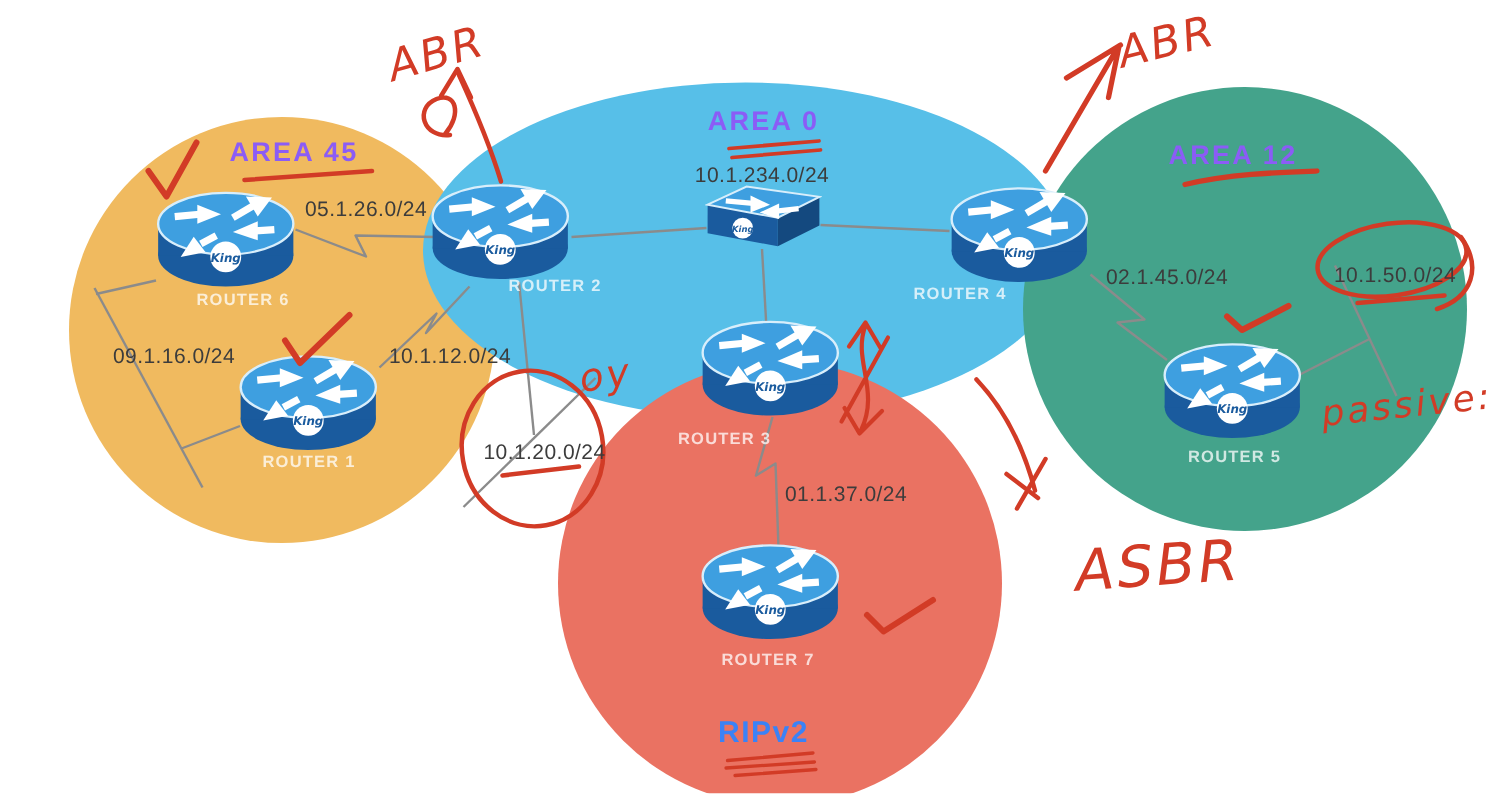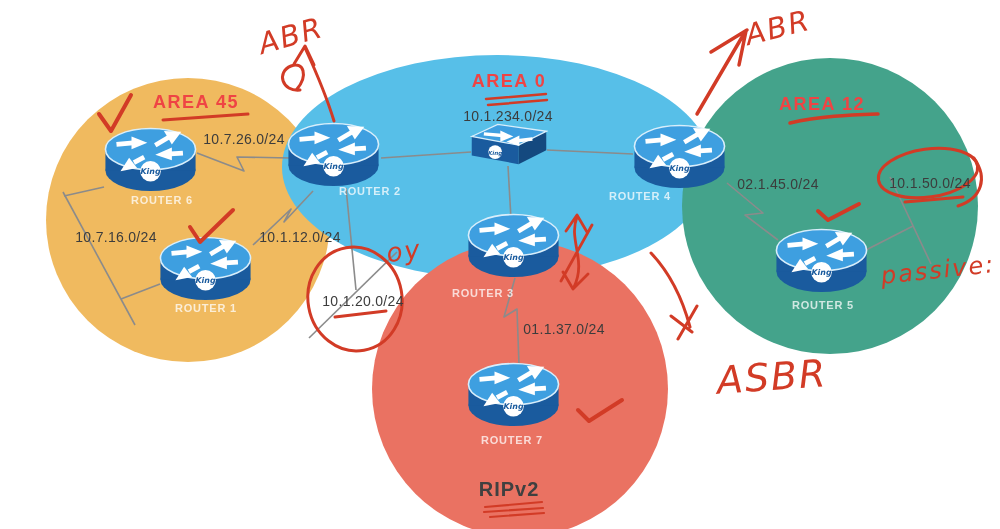--- a/index.html
+++ b/index.html
@@ -2,22 +2,22 @@
 <html><head>
 <meta charset="utf-8">
 <style>
   html,body{margin:0;padding:0;background:#ffffff;}
   #canvas{
     position:relative;width:1000px;height:529px;background:#ffffff;overflow:hidden;
     font-family:"Liberation Sans", sans-serif;
   }
   #artwork{position:absolute;left:0;top:0;width:1000px;height:529px;}
   .lbl{position:absolute;transform:translate(-50%,-50%);white-space:nowrap;}
-  .area-label{font-size:18px;font-weight:600;color:#ef4444;letter-spacing:1.5px;}
-  .ripv2-label{font-size:20px;font-weight:600;color:#404040;letter-spacing:1px;}
+  .area-label{font-size:18px;font-weight:600;color:#8b5cf6;letter-spacing:1.5px;}
+  .ripv2-label{font-size:20px;font-weight:600;color:#3b82f6;letter-spacing:1px;}
   .net-label{font-size:14px;font-weight:400;color:#3c3c3c;letter-spacing:0.3px;}
   .router-label{font-size:11px;font-weight:700;color:rgba(255,255,255,0.75);letter-spacing:0.8px;}
   .ink-text{
     color:#D23B26;font-family:"DejaVu Sans", sans-serif;font-style:italic;
     letter-spacing:2px;line-height:1;
   }
 </style>
 </head>
 <body>
 
@@ -123,22 +123,22 @@
   <div class="lbl ripv2-label" style="left:509px;top:489px">RIPv2</div>
 
   <div class="lbl router-label" style="left:162px;top:200px">ROUTER 6</div>
   <div class="lbl router-label" style="left:206px;top:308px">ROUTER 1</div>
   <div class="lbl router-label" style="left:370px;top:191px">ROUTER 2</div>
   <div class="lbl router-label" style="left:483px;top:293px">ROUTER 3</div>
   <div class="lbl router-label" style="left:640px;top:196px">ROUTER 4</div>
   <div class="lbl router-label" style="left:823px;top:305px">ROUTER 5</div>
   <div class="lbl router-label" style="left:512px;top:440px">ROUTER 7</div>
 
-  <div class="lbl net-label" style="left:244px;top:139px">10.7.26.0/24</div>
-  <div class="lbl net-label" style="left:116px;top:237px">10.7.16.0/24</div>
+  <div class="lbl net-label" style="left:244px;top:139px">05.1.26.0/24</div>
+  <div class="lbl net-label" style="left:116px;top:237px">09.1.16.0/24</div>
   <div class="lbl net-label" style="left:300px;top:237px">10.1.12.0/24</div>
   <div class="lbl net-label" style="left:508px;top:116px">10.1.234.0/24</div>
   <div class="lbl net-label" style="left:363px;top:301px">10.1.20.0/24</div>
   <div class="lbl net-label" style="left:564px;top:329px">01.1.37.0/24</div>
   <div class="lbl net-label" style="left:778px;top:184px">02.1.45.0/24</div>
   <div class="lbl net-label" style="left:930px;top:183px">10.1.50.0/24</div>
 
   <div class="lbl ink-text" style="left:291px;top:36px;font-size:29px;transform:translate(-50%,-50%) rotate(-16deg)">ABR</div>
   <div class="lbl ink-text" style="left:778px;top:28px;font-size:29px;transform:translate(-50%,-50%) rotate(-14deg)">ABR</div>
   <div class="lbl ink-text" style="left:772px;top:377px;font-size:38px;transform:translate(-50%,-50%) rotate(-4deg)">ASBR</div>

